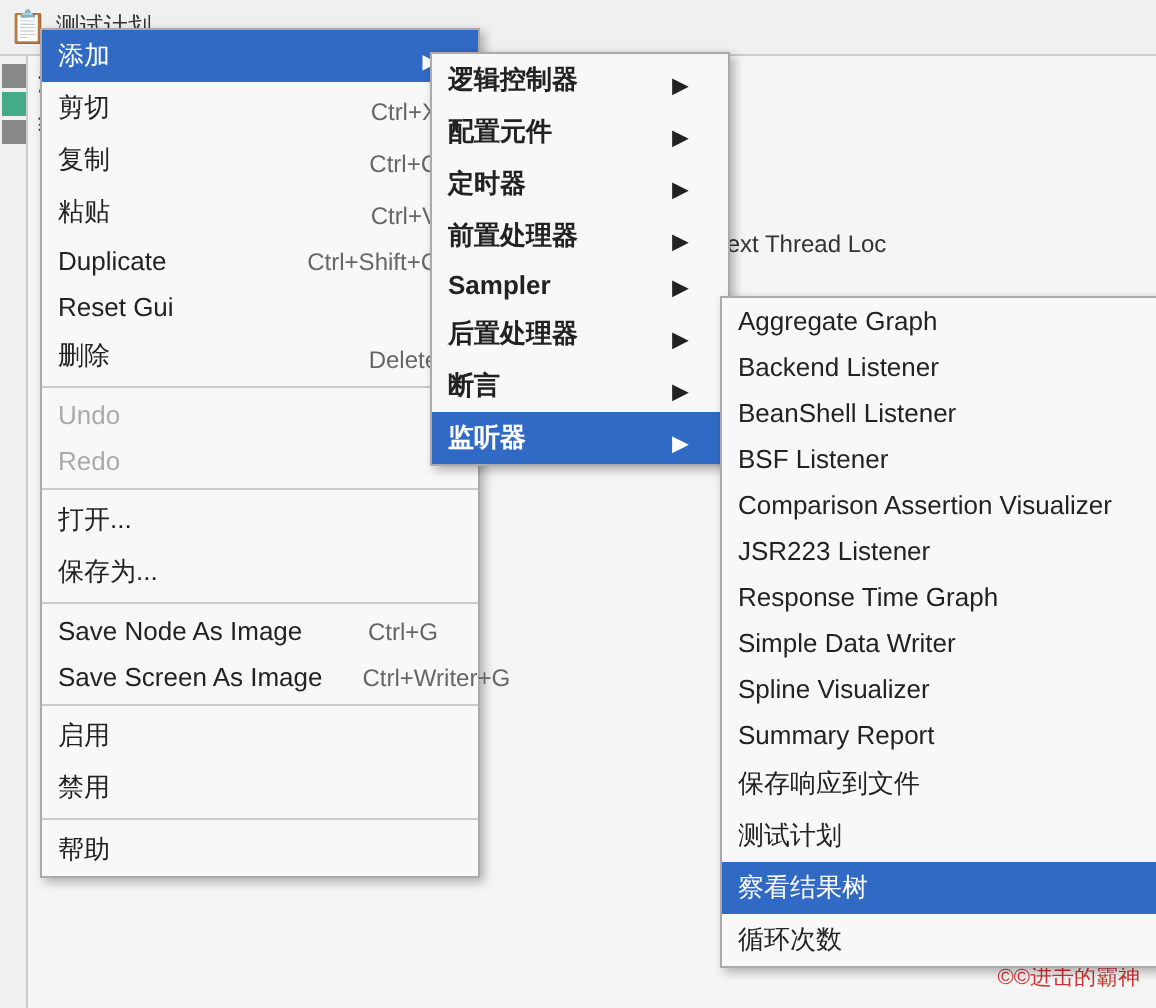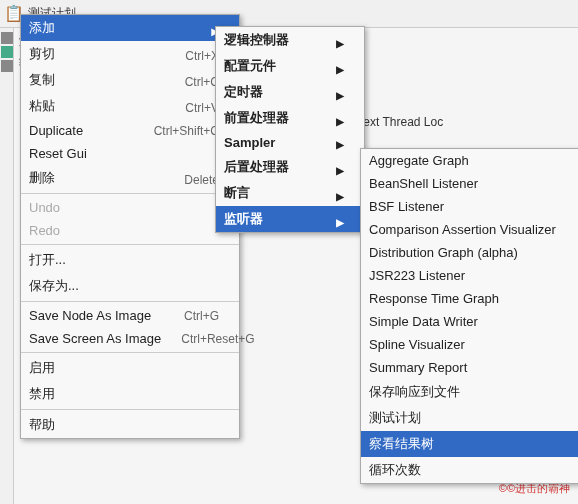--- a/index.html
+++ b/index.html
@@ -254,21 +254,21 @@
   <div class="menu-item">
     <span>保存为...</span>
   </div>
   <div class="menu-separator"></div>
   <div class="menu-item">
     <span>Save Node As Image</span>
     <span class="shortcut">Ctrl+G</span>
   </div>
   <div class="menu-item">
     <span>Save Screen As Image</span>
-    <span class="shortcut">Ctrl+Reset+G</span>
+    <span class="shortcut">Ctrl+Writer+G</span>
   </div>
   <div class="menu-separator"></div>
   <div class="menu-item">
     <span>启用</span>
   </div>
   <div class="menu-item">
     <span>禁用</span>
   </div>
   <div class="menu-separator"></div>
   <div class="menu-item">
@@ -309,30 +309,30 @@
     <span>监听器</span>
     <span class="arrow">▶</span>
   </div>
 </div>
 
 <div class="context-menu-level3">
   <div class="menu-item">
     <span>Aggregate Graph</span>
   </div>
   <div class="menu-item">
+    <span>Backend Listener</span>
+  </div>
+  <div class="menu-item">
     <span>BeanShell Listener</span>
   </div>
   <div class="menu-item">
     <span>BSF Listener</span>
   </div>
   <div class="menu-item">
     <span>Comparison Assertion Visualizer</span>
-  </div>
-  <div class="menu-item">
-    <span>Distribution Graph (alpha)</span>
   </div>
   <div class="menu-item">
     <span>JSR223 Listener</span>
   </div>
   <div class="menu-item">
     <span>Response Time Graph</span>
   </div>
   <div class="menu-item">
     <span>Simple Data Writer</span>
   </div>

